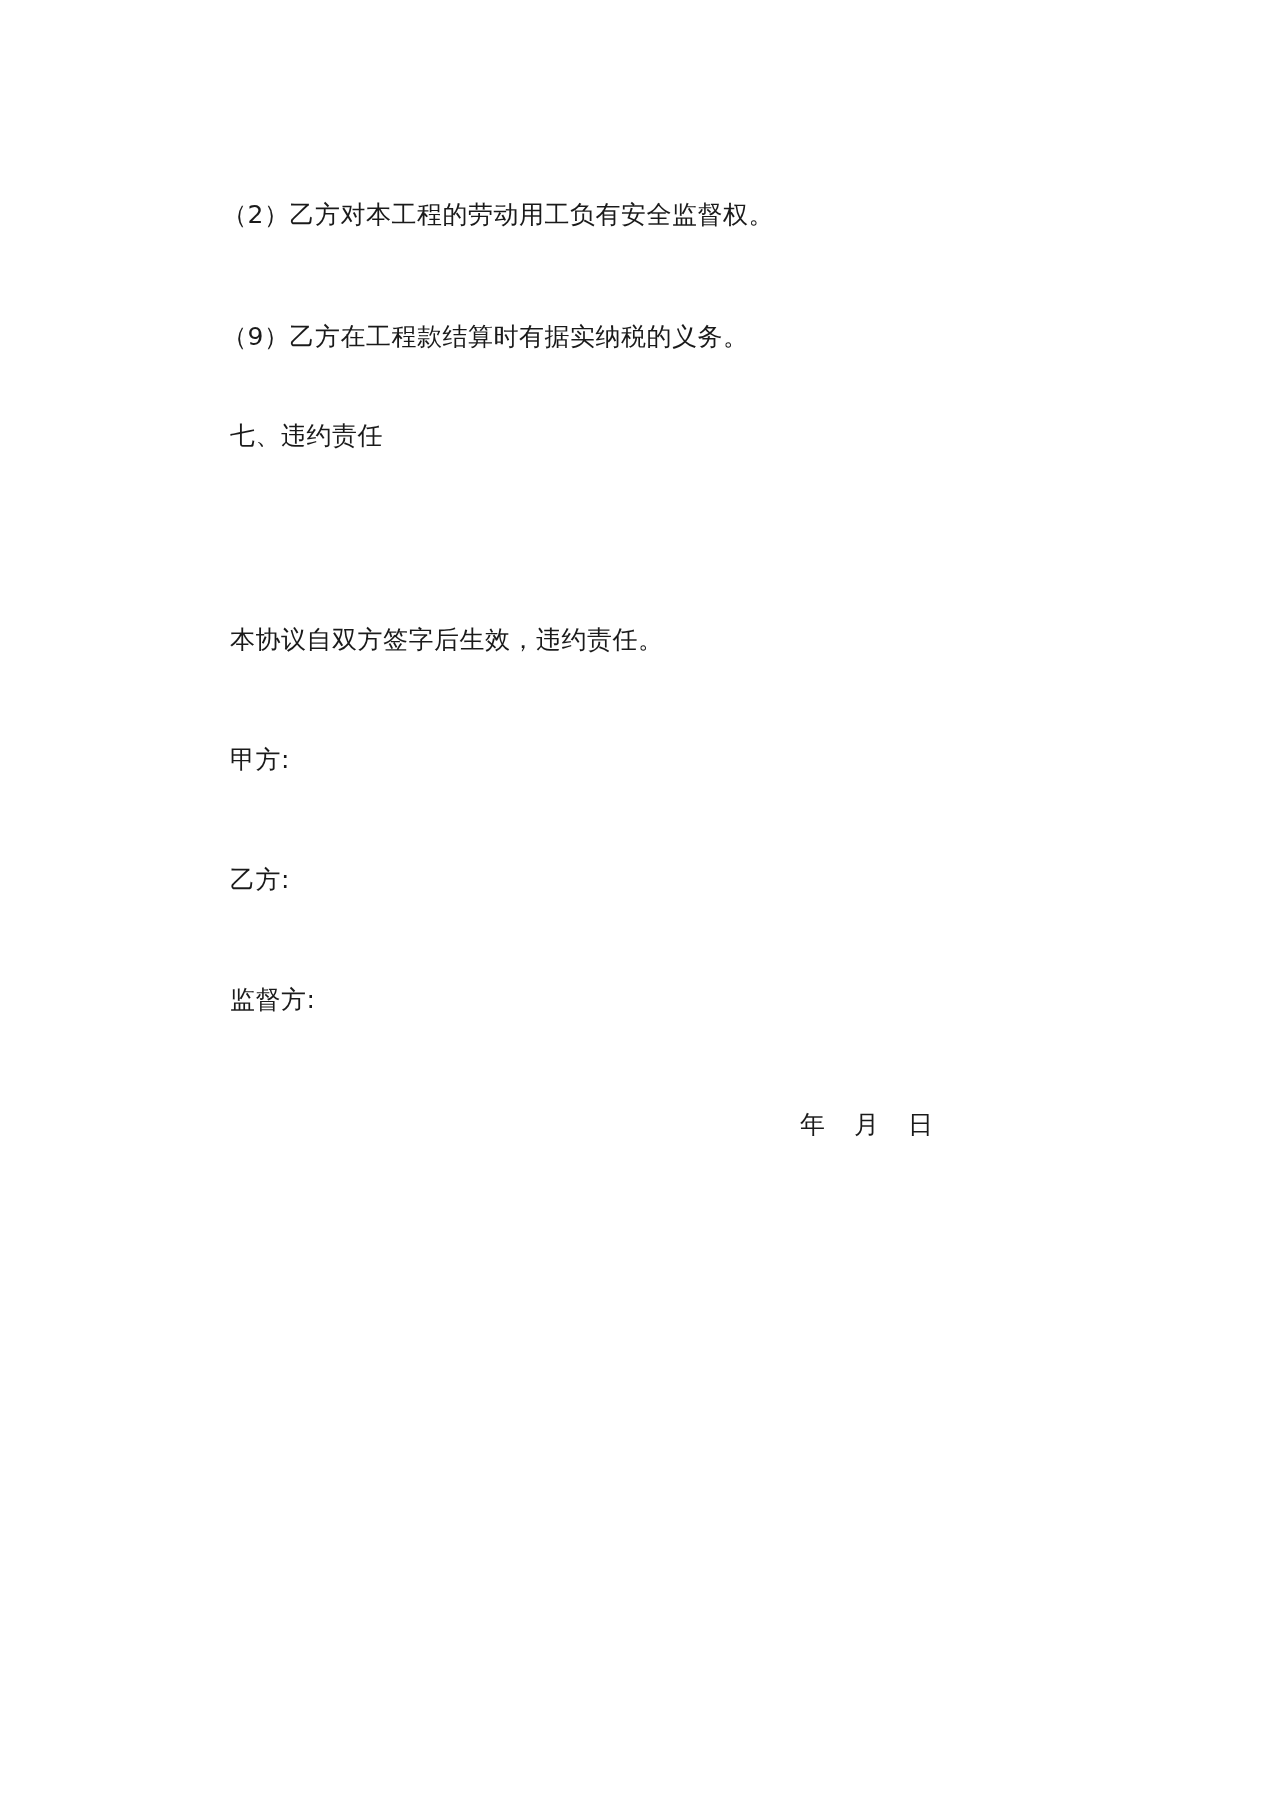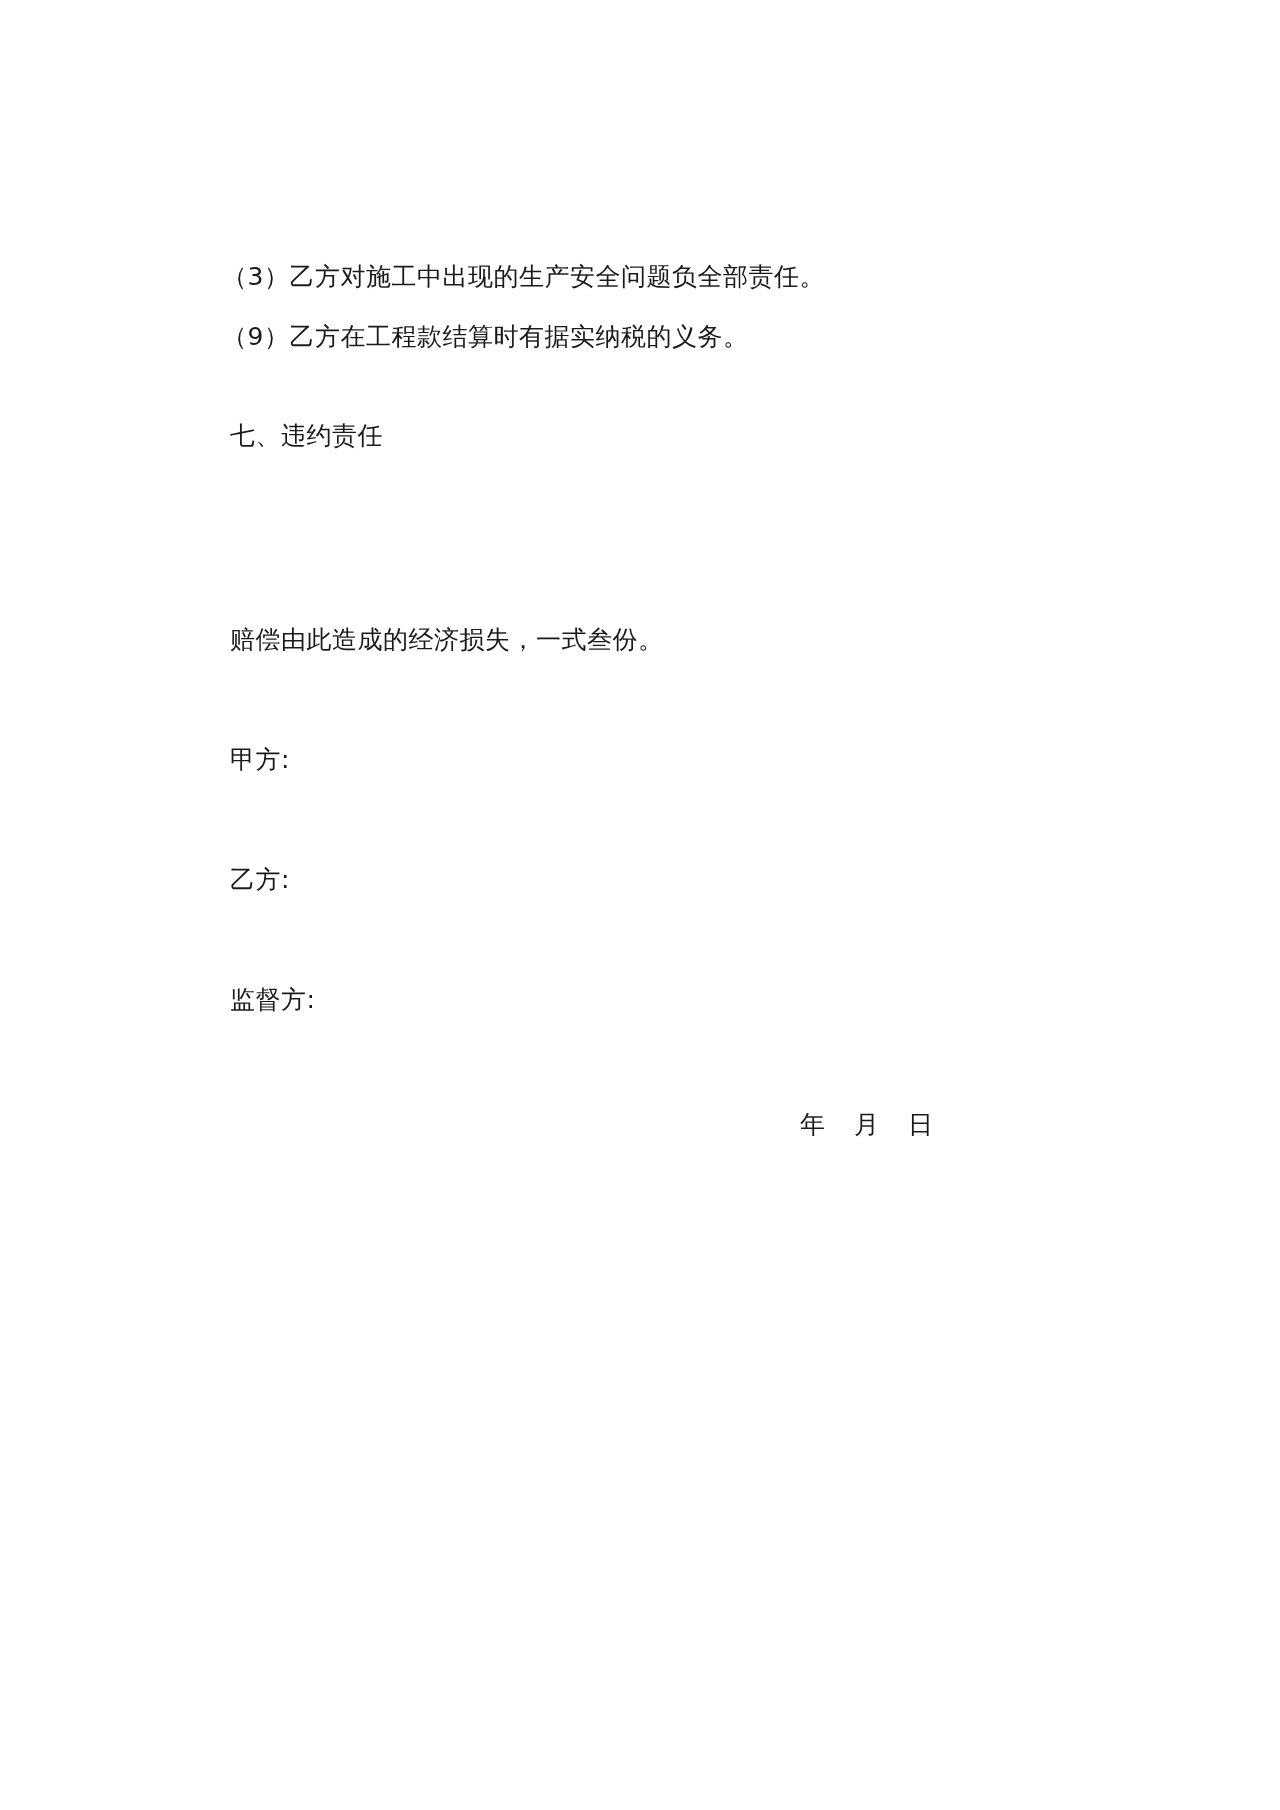--- a/index.html
+++ b/index.html
@@ -7,26 +7,26 @@
          font-family: "DejaVu Sans", "Liberation Sans", sans-serif; color: #1a1a1a; }
   .page { position: absolute; left: 0; top: 0; width: 1280px; height: 1810px; background: #fff; }
   .line { position: absolute; font-size: 25px; line-height: 30px; white-space: nowrap; letter-spacing: 0.5px; }
   .para { position: absolute; left: 178px; width: 940px; font-size: 25px; line-height: 62px;
           text-indent: 52px; letter-spacing: 0.6px; text-align: justify; }
 </style>
 </head>
 <body>
 
 <div class="page">
-  <div class="line" style="left:222px; top:262px;">（3）乙方对施工中出现的生产安全问题负全部责任。</div>
+  <div class="line" style="left:222px; top:200px;">（2）乙方对本工程的劳动用工负有安全监督权。</div>
   <div class="line" style="left:222px; top:322px;">（9）乙方在工程款结算时有据实纳税的义务。</div>
 
   <div class="line" style="left:230px; top:383px;margin-top:38px;">七、违约责任</div>
 
 
-  <div class="line" style="left:230px; top:625px;">赔偿由此造成的经济损失，一式叁份。</div>
+  <div class="line" style="left:230px; top:625px;">本协议自双方签字后生效，违约责任。</div>
 
   <div class="line" style="left:230px; top:745px;">甲方:</div>
   <div class="line" style="left:230px; top:865px;">乙方:</div>
   <div class="line" style="left:230px; top:985px;">监督方:</div>
 
   <div class="line" style="left:800px; top:1110px; letter-spacing:2px;">年　月　日</div>
 </div>
 
 </body></html>

